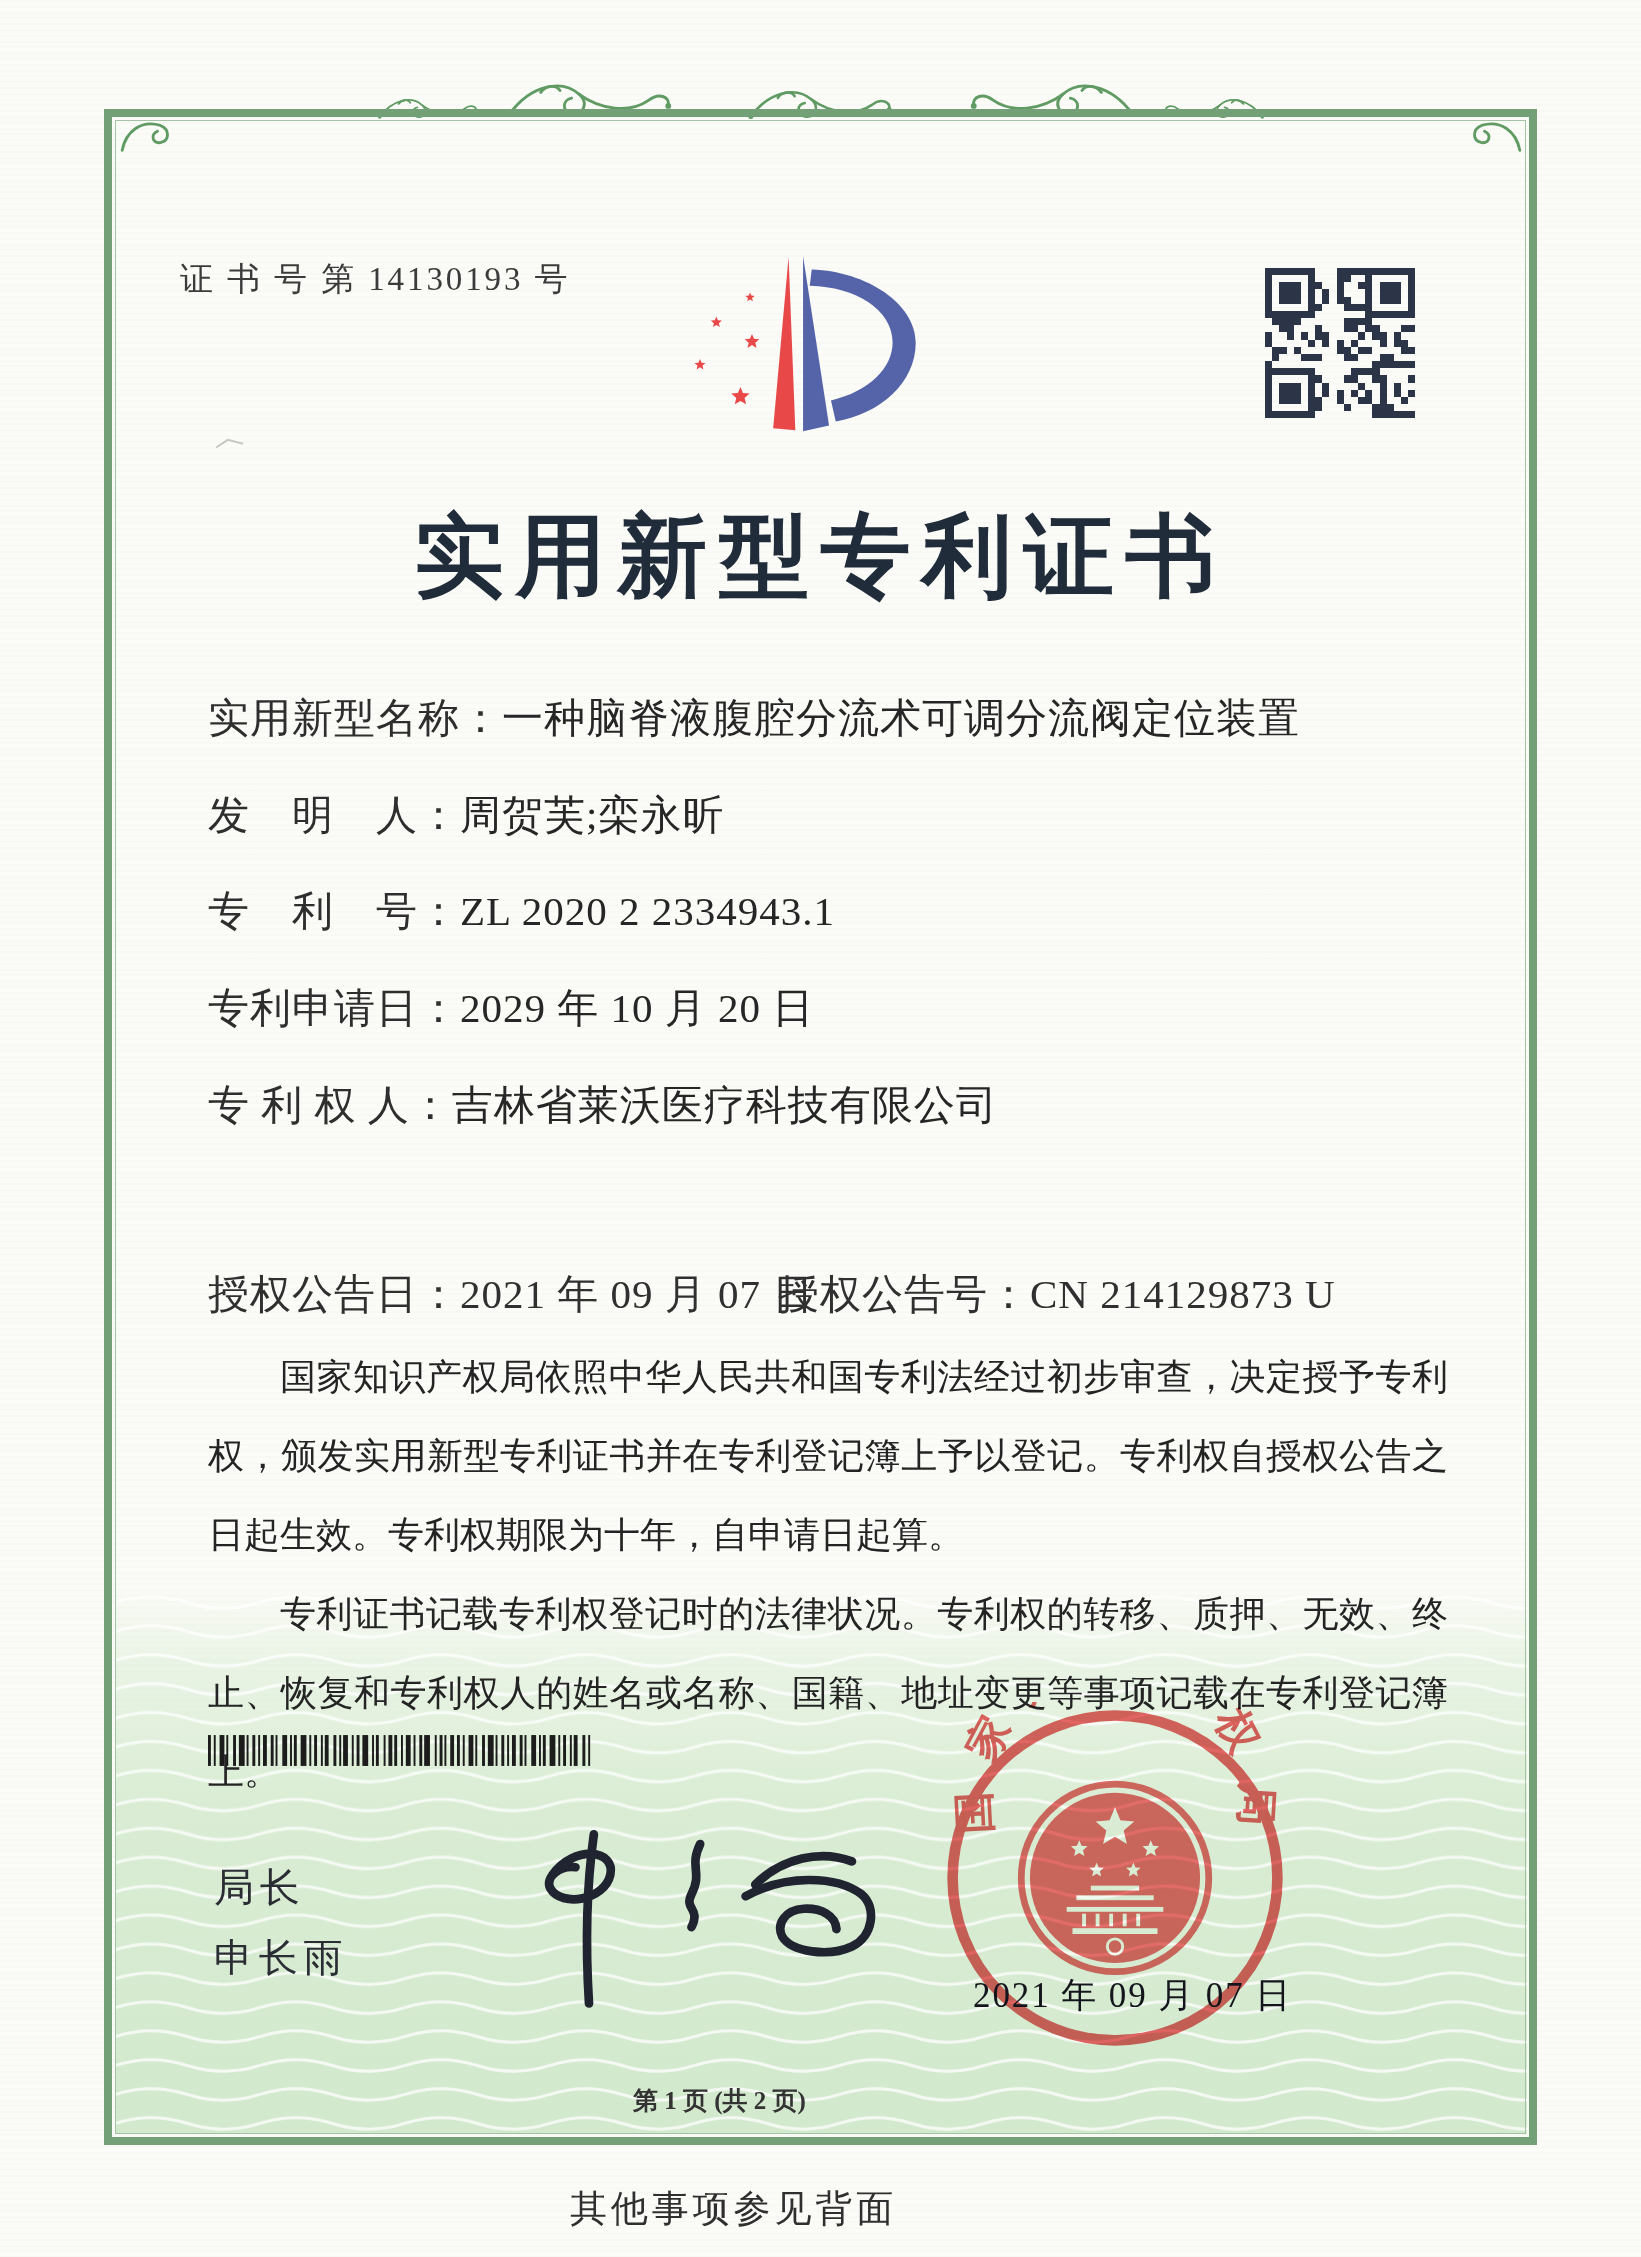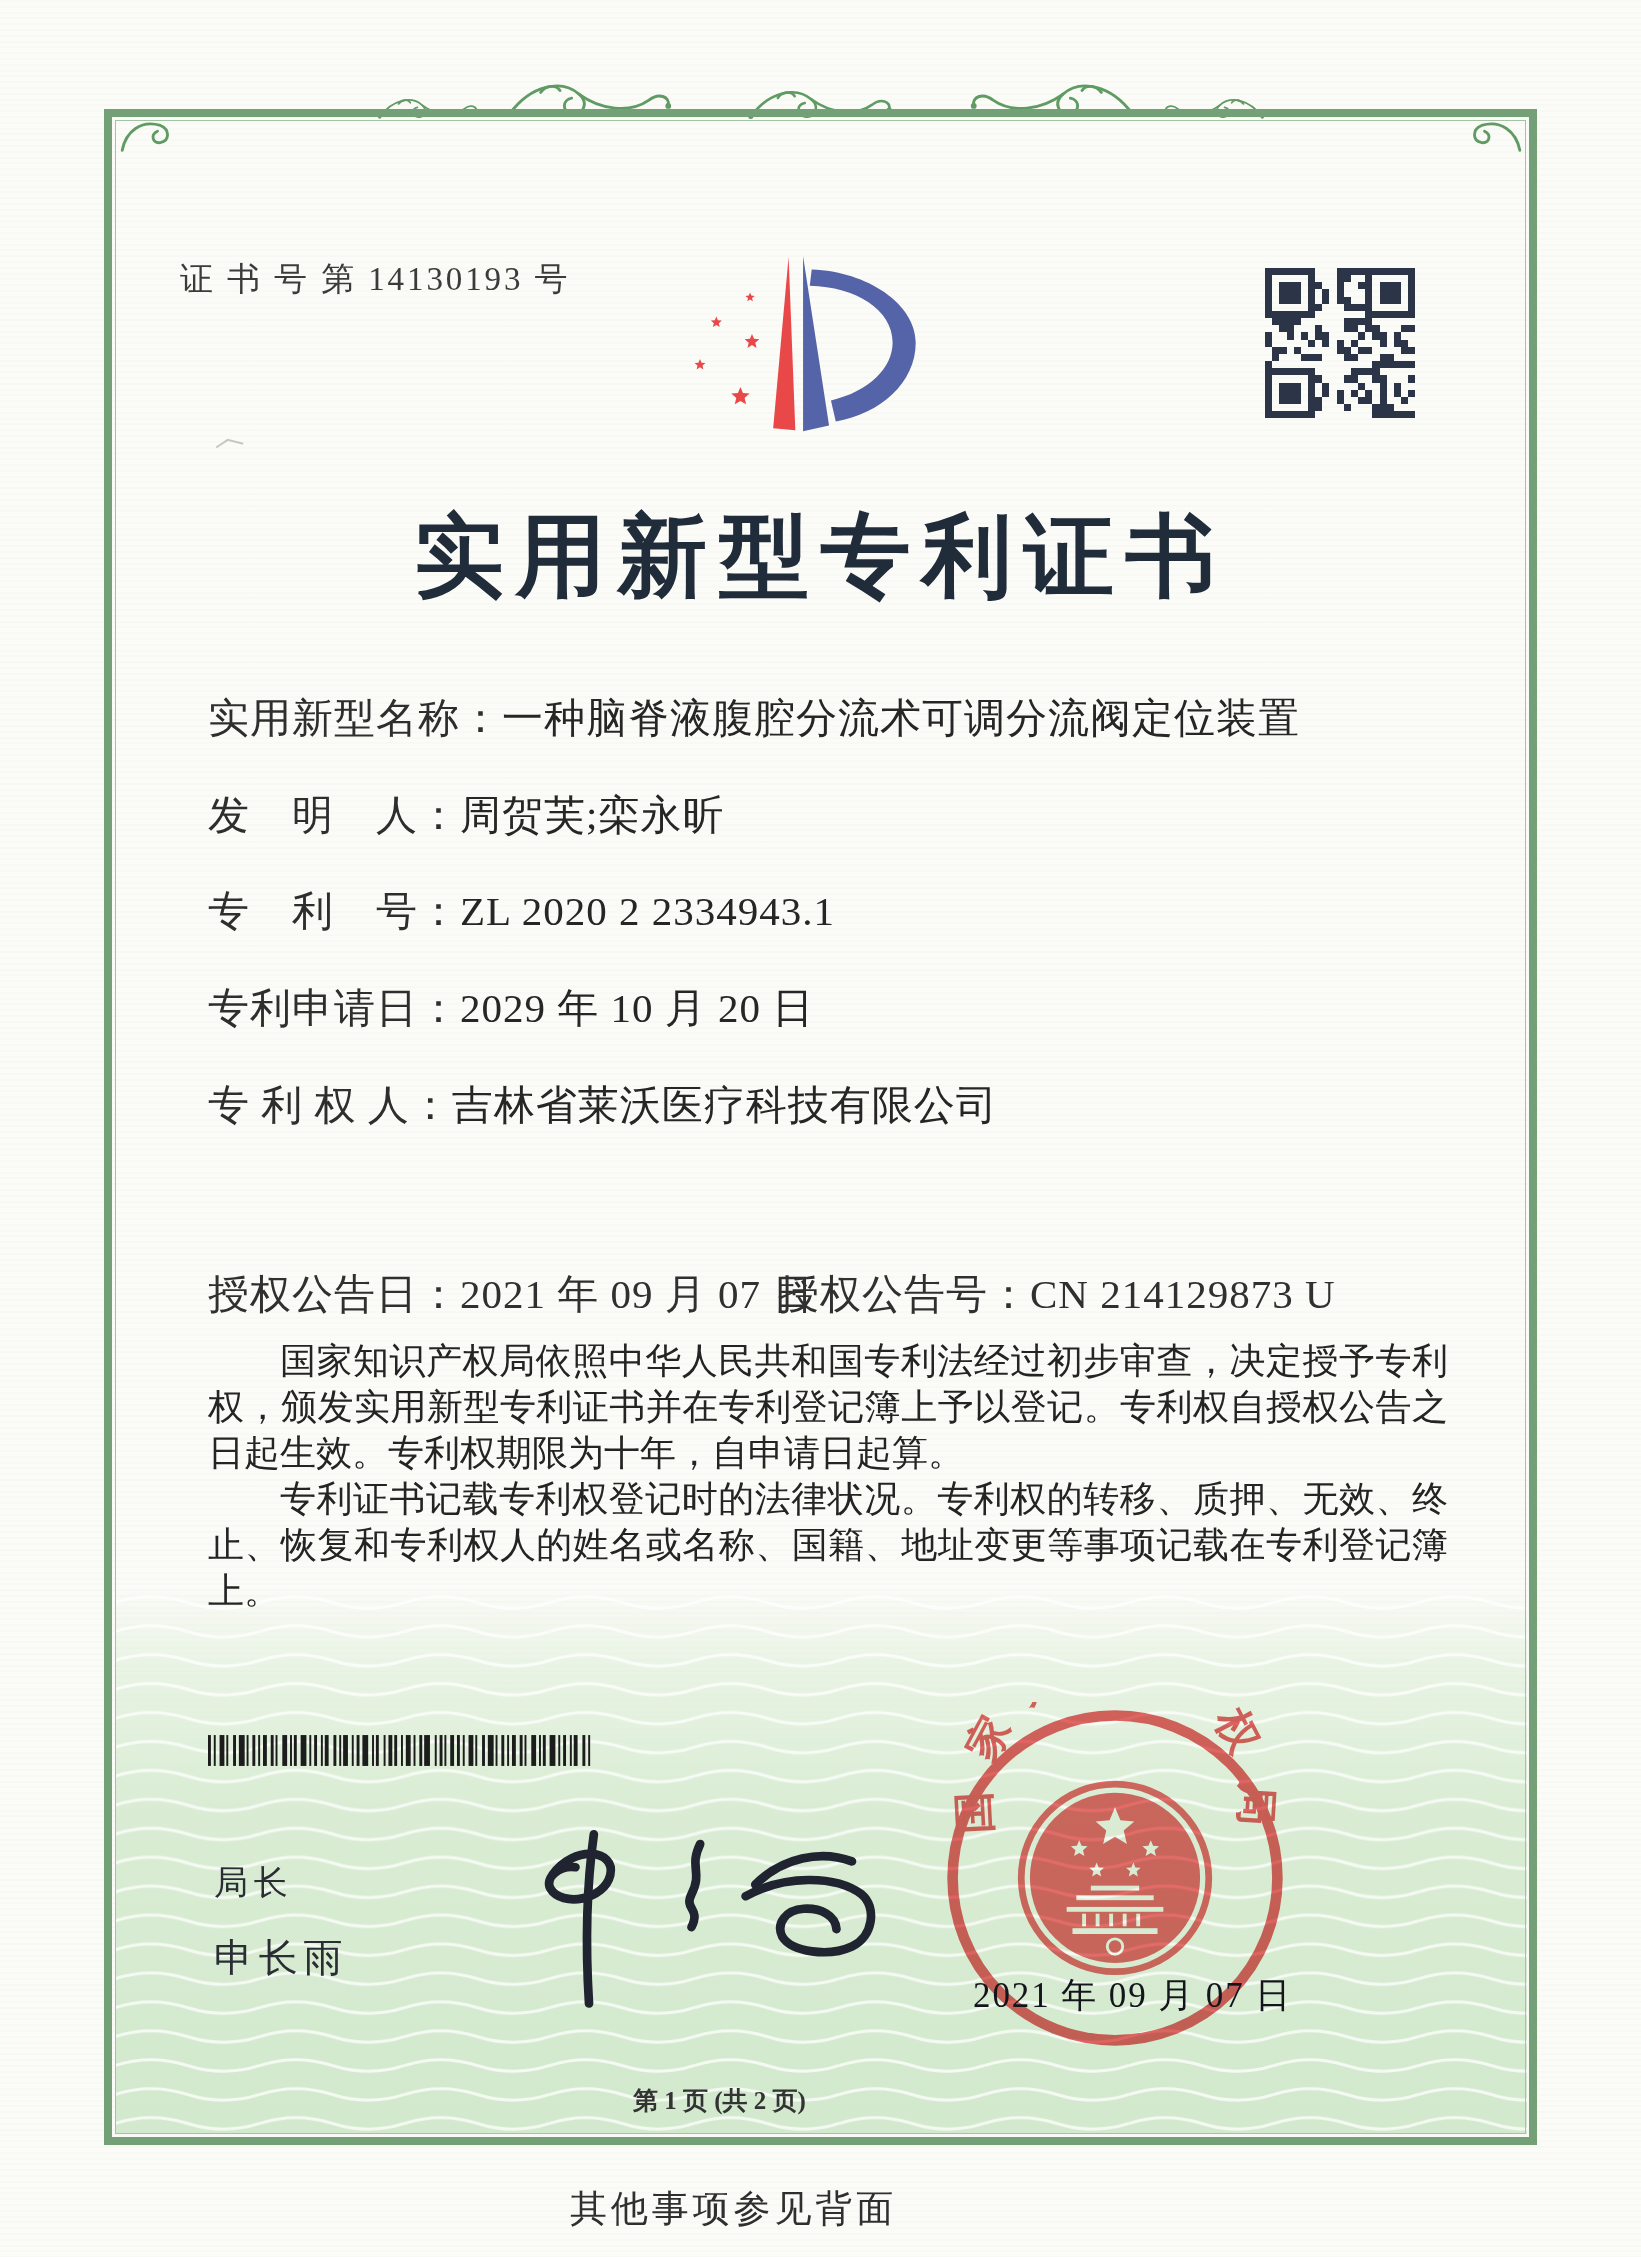--- a/index.html
+++ b/index.html
@@ -34,24 +34,24 @@
   .title{
     left:0;right:0;top:496px;text-align:center;
     font-size:90px;font-weight:600;letter-spacing:11.6px;color:#202c3a;white-space:nowrap;
   }
   .row{position:absolute;left:208px;font-size:41px;color:#303030;white-space:nowrap;letter-spacing:1px;}
   .row .lbl{color:#2e2e2e;}
   .row .val{color:#262626;}
   .grant2{position:absolute;left:570px;top:0;}
   .paras{
     position:absolute;left:208px;top:1338px;width:1240px;
-    font-size:36px;line-height:46px;color:#242424;text-align:justify;
+    font-size:36px;line-height:79px;color:#242424;text-align:justify;
   }
   .paras p{margin:0;text-indent:2em;}
-  .sig-title{left:214px;top:1860px;font-size:34px;letter-spacing:5.8px;color:#2a2d33;}
+  .sig-title{left:214px;top:1860px;font-size:40px;letter-spacing:5.8px;color:#2a2d33;}
   .sig-name{left:214px;top:1931px;font-size:39px;letter-spacing:5.8px;color:#2a2d33;}
   .seal-date{left:973px;top:1972px;font-size:35px;letter-spacing:1.9px;color:#14151c;z-index:6;}
   .page-num{left:420px;top:2084px;width:599px;text-align:center;font-size:25px;color:#333;font-weight:bold;}
   .back-note{left:415px;top:2184px;width:637px;text-align:center;font-size:37px;color:#2f2f2f;letter-spacing:3.9px;}
   .abs{position:absolute;}
   .seal-svg{mix-blend-mode:multiply;opacity:.95;z-index:5;}
   .sign-svg{z-index:4;}
   .orn path{fill:none;stroke:#5f9b63;stroke-width:3;stroke-linecap:round;}
   .orn circle{fill:#5f9b63;}
   .mirror{transform:scaleX(-1);}

